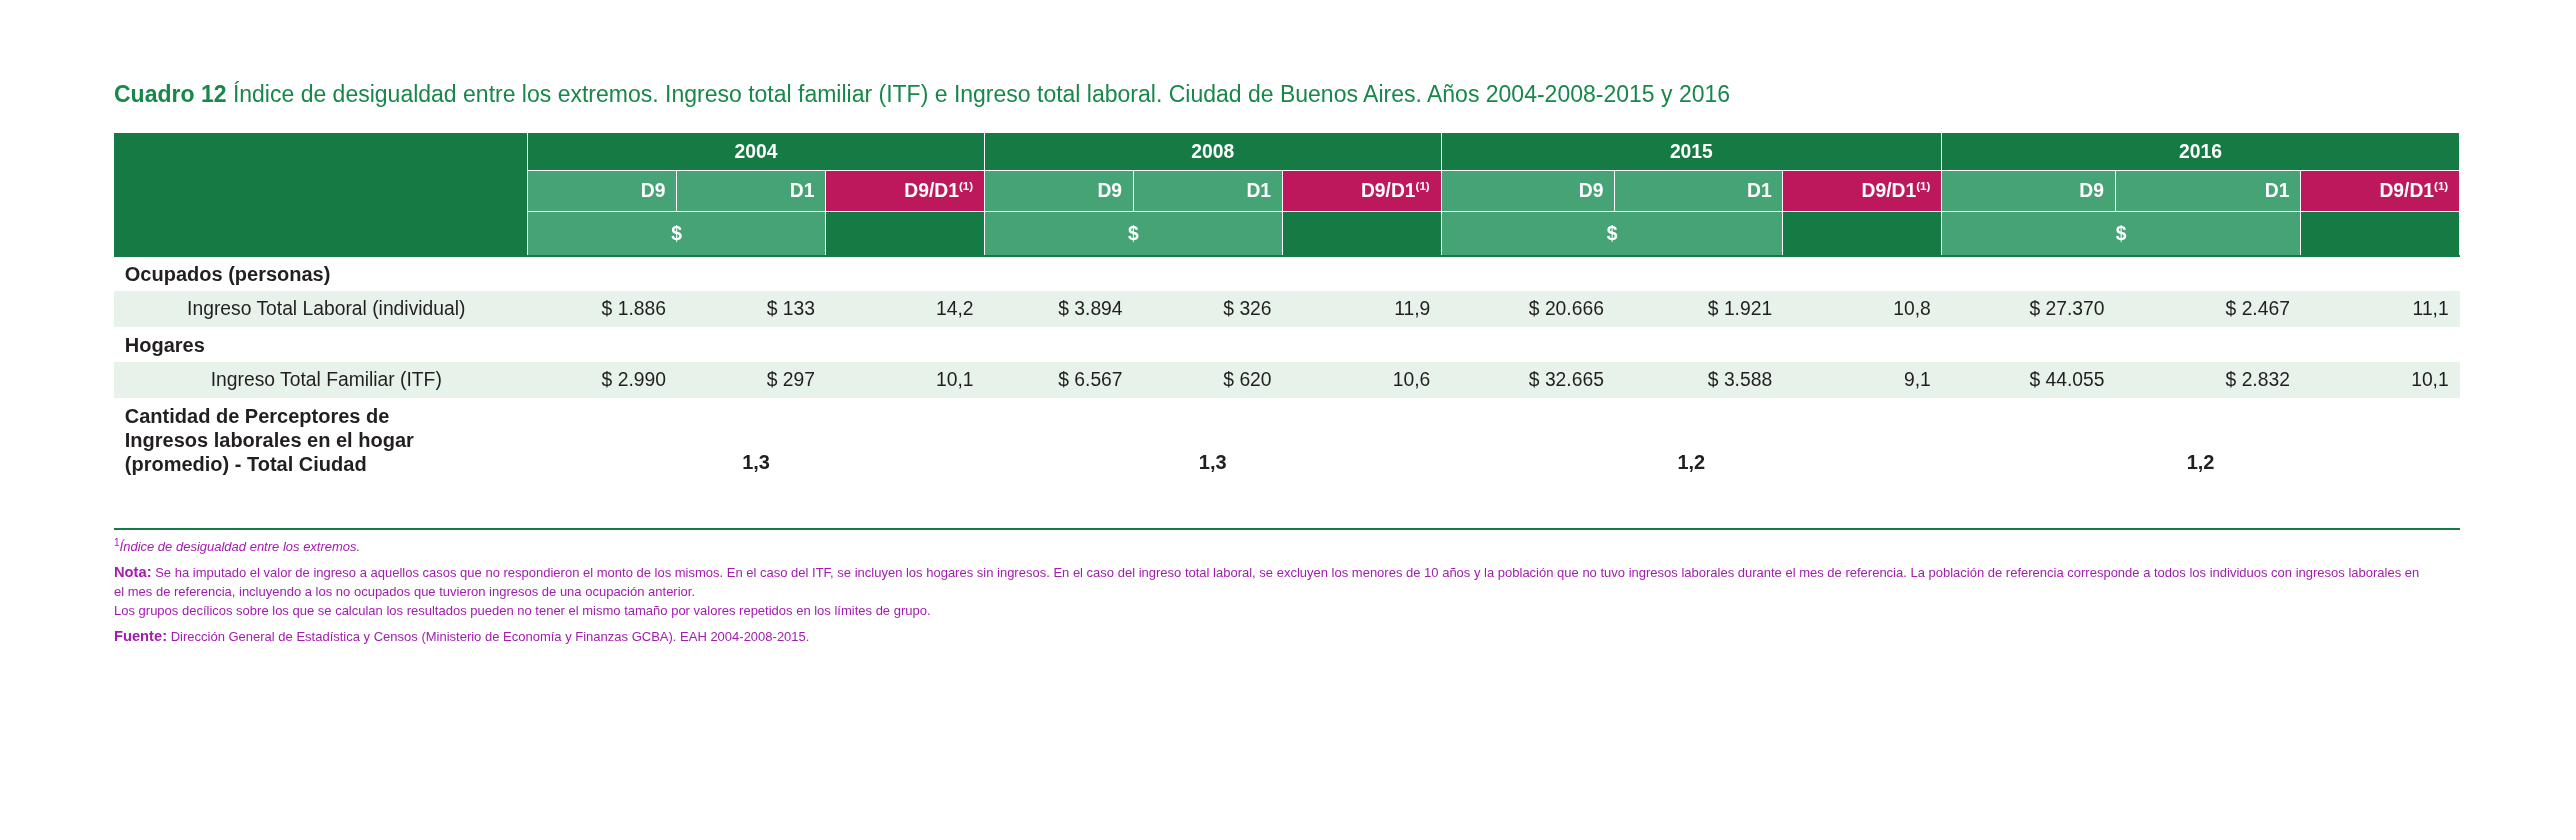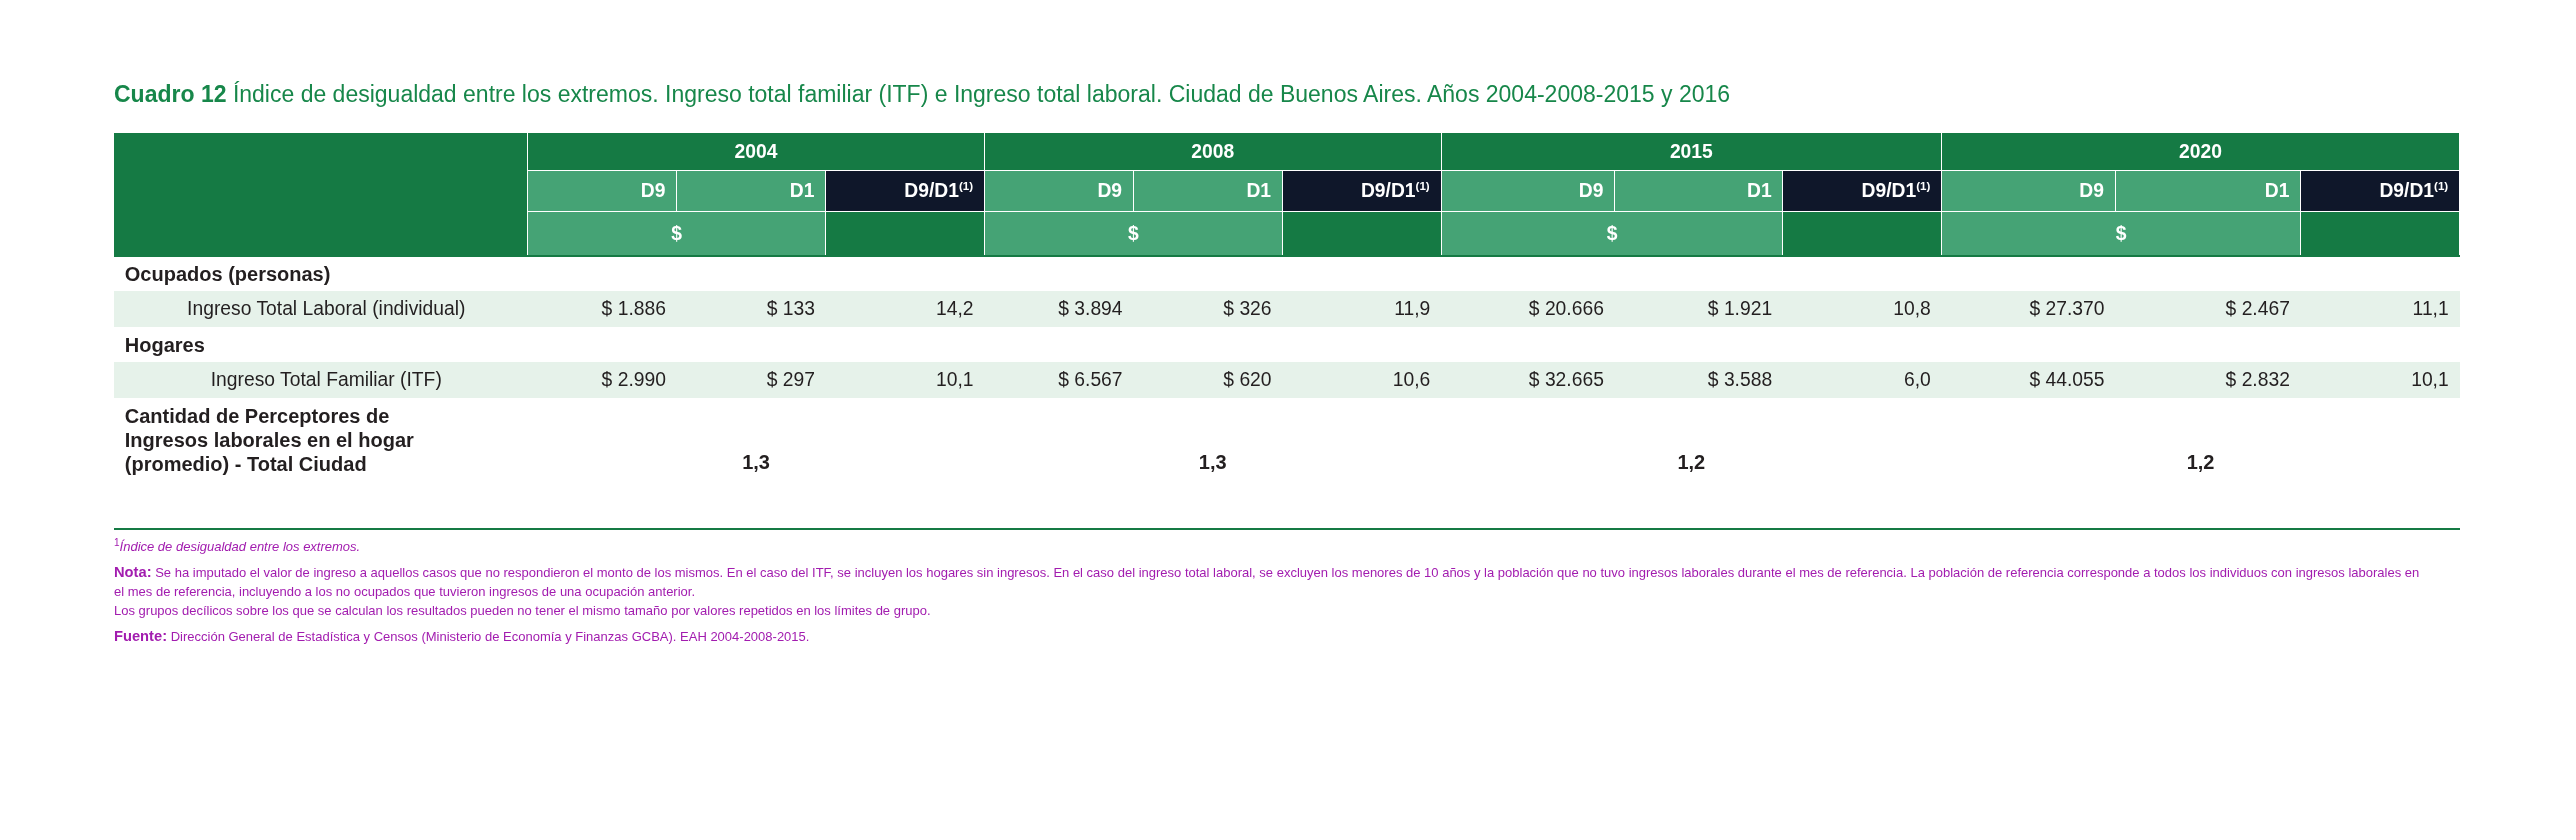--- a/index.html
+++ b/index.html
@@ -72,21 +72,21 @@
     color: #ffffff;
     font-weight: bold;
     text-align: right;
     height: 40px;
     padding-right: 10.8px !important;
     border-right: 1.5px solid #ffffff;
     border-top: 1.5px solid #ffffff;
     white-space: nowrap;
   }
   .hdr-mid.ratio {
-    background: #0f172a;
+    background: #be185d;
   }
   .hdr-cur {
     background: #45a375;
     color: #ffffff;
     font-weight: bold;
     text-align: center;
     height: 43px;
     border-right: 1.5px solid #ffffff;
     border-top: 1.5px solid #ffffff;
   }
@@ -204,21 +204,21 @@
         <col style="width:173px">
         <col style="width:148px">
       </colgroup>
 
       <thead>
         <tr>
           <th class="hdr-stub" rowspan="3"></th>
           <th class="hdr-dark" colspan="3">2004</th>
           <th class="hdr-dark" colspan="3">2008</th>
           <th class="hdr-dark" colspan="3">2015</th>
-          <th class="hdr-dark" colspan="3">2020</th>
+          <th class="hdr-dark" colspan="3">2016</th>
         </tr>
         <tr>
           <th class="hdr-mid">D9</th>
           <th class="hdr-mid">D1</th>
           <th class="hdr-mid ratio"><span>D9/D1</span><span class="sup">(1)</span></th>
           <th class="hdr-mid">D9</th>
           <th class="hdr-mid">D1</th>
           <th class="hdr-mid ratio"><span>D9/D1</span><span class="sup">(1)</span></th>
           <th class="hdr-mid">D9</th>
           <th class="hdr-mid">D1</th>
@@ -267,21 +267,21 @@
         <tr class="data">
           <td class="stub">Ingreso Total Familiar (ITF)</td>
           <td class="num">$ 2.990</td>
           <td class="num">$ 297</td>
           <td class="num">10,1</td>
           <td class="num">$ 6.567</td>
           <td class="num">$ 620</td>
           <td class="num">10,6</td>
           <td class="num">$ 32.665</td>
           <td class="num">$ 3.588</td>
-          <td class="num">6,0</td>
+          <td class="num">9,1</td>
           <td class="num">$ 44.055</td>
           <td class="num">$ 2.832</td>
           <td class="num">10,1</td>
         </tr>
 
         <tr class="multi">
           <td class="stub">
             <div>Cantidad de Perceptores de</div>
             <div>Ingresos laborales en el hogar</div>
             <div>(promedio) - Total Ciudad</div>

